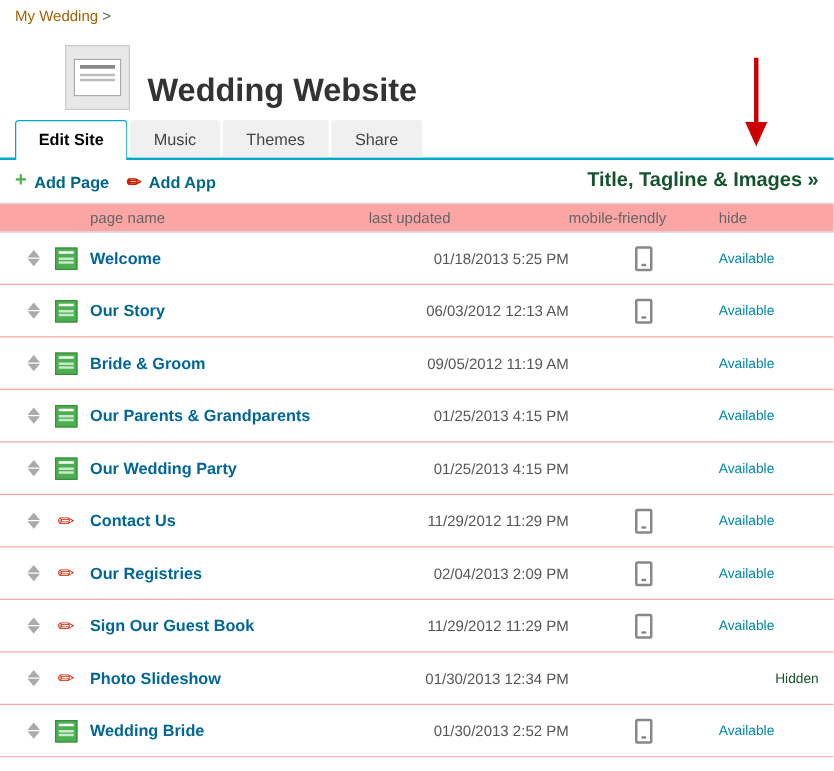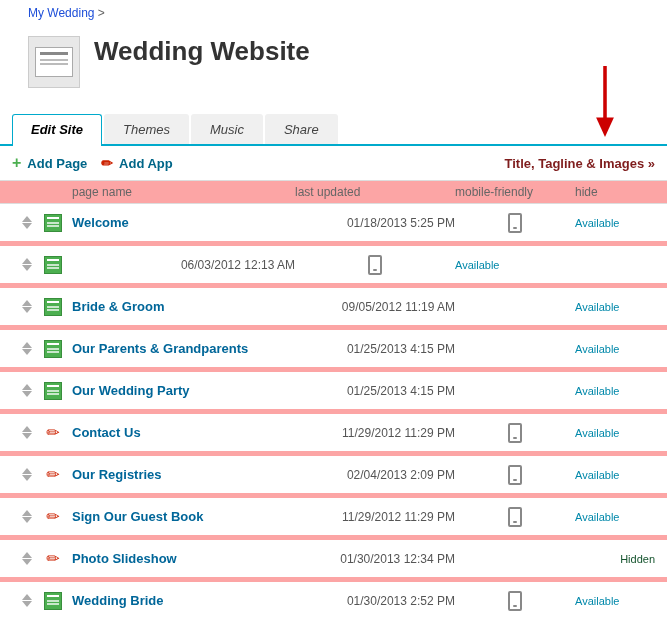--- a/index.html
+++ b/index.html
@@ -1,43 +1,43 @@
 <!DOCTYPE html>
 <html><head>
   <meta charset="utf-8">
   <style>
     * { margin: 0; padding: 0; box-sizing: border-box; }
     body { font-family: Arial, sans-serif; font-size: 13px; background: #fff; color: #333; width: 667px; }
 
     .breadcrumb { padding: 6px 12px; font-size: 12px; color: #0088aa; }
-    .breadcrumb a { color: #1d4ed8; text-decoration: none; margin-left: 16px; }
+    .breadcrumb a { color: #a16207; text-decoration: none; }
     .breadcrumb span { color: #666; }
 
-    .header { display: flex; align-items: flex-start; padding: 10px 12px 6px 28px; }
+    .header { display: flex; align-items: flex-end; padding: 10px 12px 6px 12px; margin-left: 40px; }
     .header-icon { width: 52px; height: 52px; background: #e8e8e8; border: 1px solid #ccc; margin-right: 14px; display: flex; align-items: center; justify-content: center; }
     .header-icon-inner { width: 38px; height: 30px; background: #fff; border: 1px solid #aaa; position: relative; }
     .header-icon-inner::before { content: ''; position: absolute; top: 4px; left: 4px; right: 4px; height: 3px; background: #888; }
     .header-icon-inner::after { content: ''; position: absolute; top: 11px; left: 4px; right: 4px; height: 2px; background: #bbb; box-shadow: 0 4px 0 #bbb; }
     .header-title { font-size: 26px; font-weight: bold; color: #333; }
 
-    .tabs { display: flex; border-bottom: 2px solid #00aacc; padding: 0 12px; margin-top: 20px; font-style: italic; }
+    .tabs { display: flex; border-bottom: 2px solid #00aacc; padding: 0 12px; margin-top: 2px; }
     .tab { padding: 7px 18px; cursor: pointer; font-size: 13px; color: #444; border: 1px solid transparent; border-bottom: none; background: #f0f0f0; margin-right: 2px; border-radius: 3px 3px 0 0; }
     .tab.active { background: #fff; border-color: #00aacc; border-bottom-color: #fff; color: #000; font-weight: bold; margin-bottom: -2px; }
 
     .toolbar { display: flex; align-items: center; justify-content: space-between; padding: 8px 12px; border-bottom: 1px solid #ddd; }
     .toolbar-left { display: flex; align-items: center; gap: 14px; }
     .toolbar-btn { display: flex; align-items: center; gap: 4px; color: #006688; font-weight: bold; font-size: 13px; cursor: pointer; text-decoration: none; }
-    .toolbar-right { color: #7f1d1d; font-weight: bold; font-size: 13px; cursor: pointer; position: relative; text-align: right; }
+    .toolbar-right { color: #14532d; font-weight: bold; font-size: 16px; cursor: pointer; position: relative; text-align: right; }
 
     .red-arrow { position: absolute; top: -90px; right: 30px; }
     .red-arrow svg { width: 40px; height: 80px; }
 
     .col-headers { display: grid; grid-template-columns: 30px 30px 1fr 160px 120px 80px; padding: 4px 12px; background: #fca5a5; border-bottom: 1px solid #ddd; color: #666; font-size: 12px; align-items: center; }
 
-    .page-row { display: grid; grid-template-columns: 30px 30px 1fr 160px 120px 80px; padding: 6px 12px; border-bottom: 5px solid #fca5a5; align-items: center; min-height: 42px; }
+    .page-row { display: grid; grid-template-columns: 30px 30px 1fr 160px 120px 80px; padding: 6px 12px; border-bottom: 1px solid #fca5a5; align-items: center; min-height: 42px; }
 
     .sort-arrows { display: flex; flex-direction: column; align-items: center; gap: 1px; cursor: pointer; }
     .sort-arrow-up, .sort-arrow-down { width: 0; height: 0; border-left: 5px solid transparent; border-right: 5px solid transparent; }
     .sort-arrow-up { border-bottom: 6px solid #aaa; }
     .sort-arrow-down { border-top: 6px solid #aaa; }
 
     .page-icon { width: 22px; height: 22px; display: flex; align-items: center; justify-content: center; }
     .icon-green { width: 18px; height: 18px; background: #4CAF50; border: 1px solid #388E3C; position: relative; display: inline-block; }
     .icon-green::before { content: ''; position: absolute; top: 2px; left: 2px; right: 2px; height: 2px; background: #fff; }
     .icon-green::after { content: ''; position: absolute; top: 7px; left: 2px; right: 2px; height: 2px; background: rgba(255,255,255,0.7); box-shadow: 0 3px 0 rgba(255,255,255,0.7); }
@@ -69,22 +69,22 @@
 
 <div class="header">
   <div class="header-icon">
     <div class="header-icon-inner"></div>
   </div>
   <h1 class="header-title">Wedding Website</h1>
 </div>
 
 <div class="tabs">
   <div class="tab active">Edit Site</div>
+  <div class="tab">Music</div>
   <div class="tab">Themes</div>
-  <div class="tab">Music</div>
   <div class="tab">Share</div>
 </div>
 
 <div class="toolbar">
   <div class="toolbar-left">
     <a class="toolbar-btn">
       <span class="add-icon">+</span>
       <span>Add Page</span>
     </a>
     <a class="toolbar-btn">
@@ -130,20 +130,21 @@
       <div class="hide-status status-available">Available</div>
     </div>
     <div class="page-row">
       <div class="sort-arrows">
         <div class="sort-arrow-up"></div>
         <div class="sort-arrow-down"></div>
       </div>
       <div class="page-icon">
         <div class="icon-green"></div>
       </div>
+      <div class="page-name">Our Story</div>
       <div class="last-updated">06/03/2012 12:13 AM</div>
       <div class="mobile-icon">
         <div class="phone-icon"></div>
       </div>
       <div class="hide-status status-available">Available</div>
     </div>
     <div class="page-row">
       <div class="sort-arrows">
         <div class="sort-arrow-up"></div>
         <div class="sort-arrow-down"></div>

